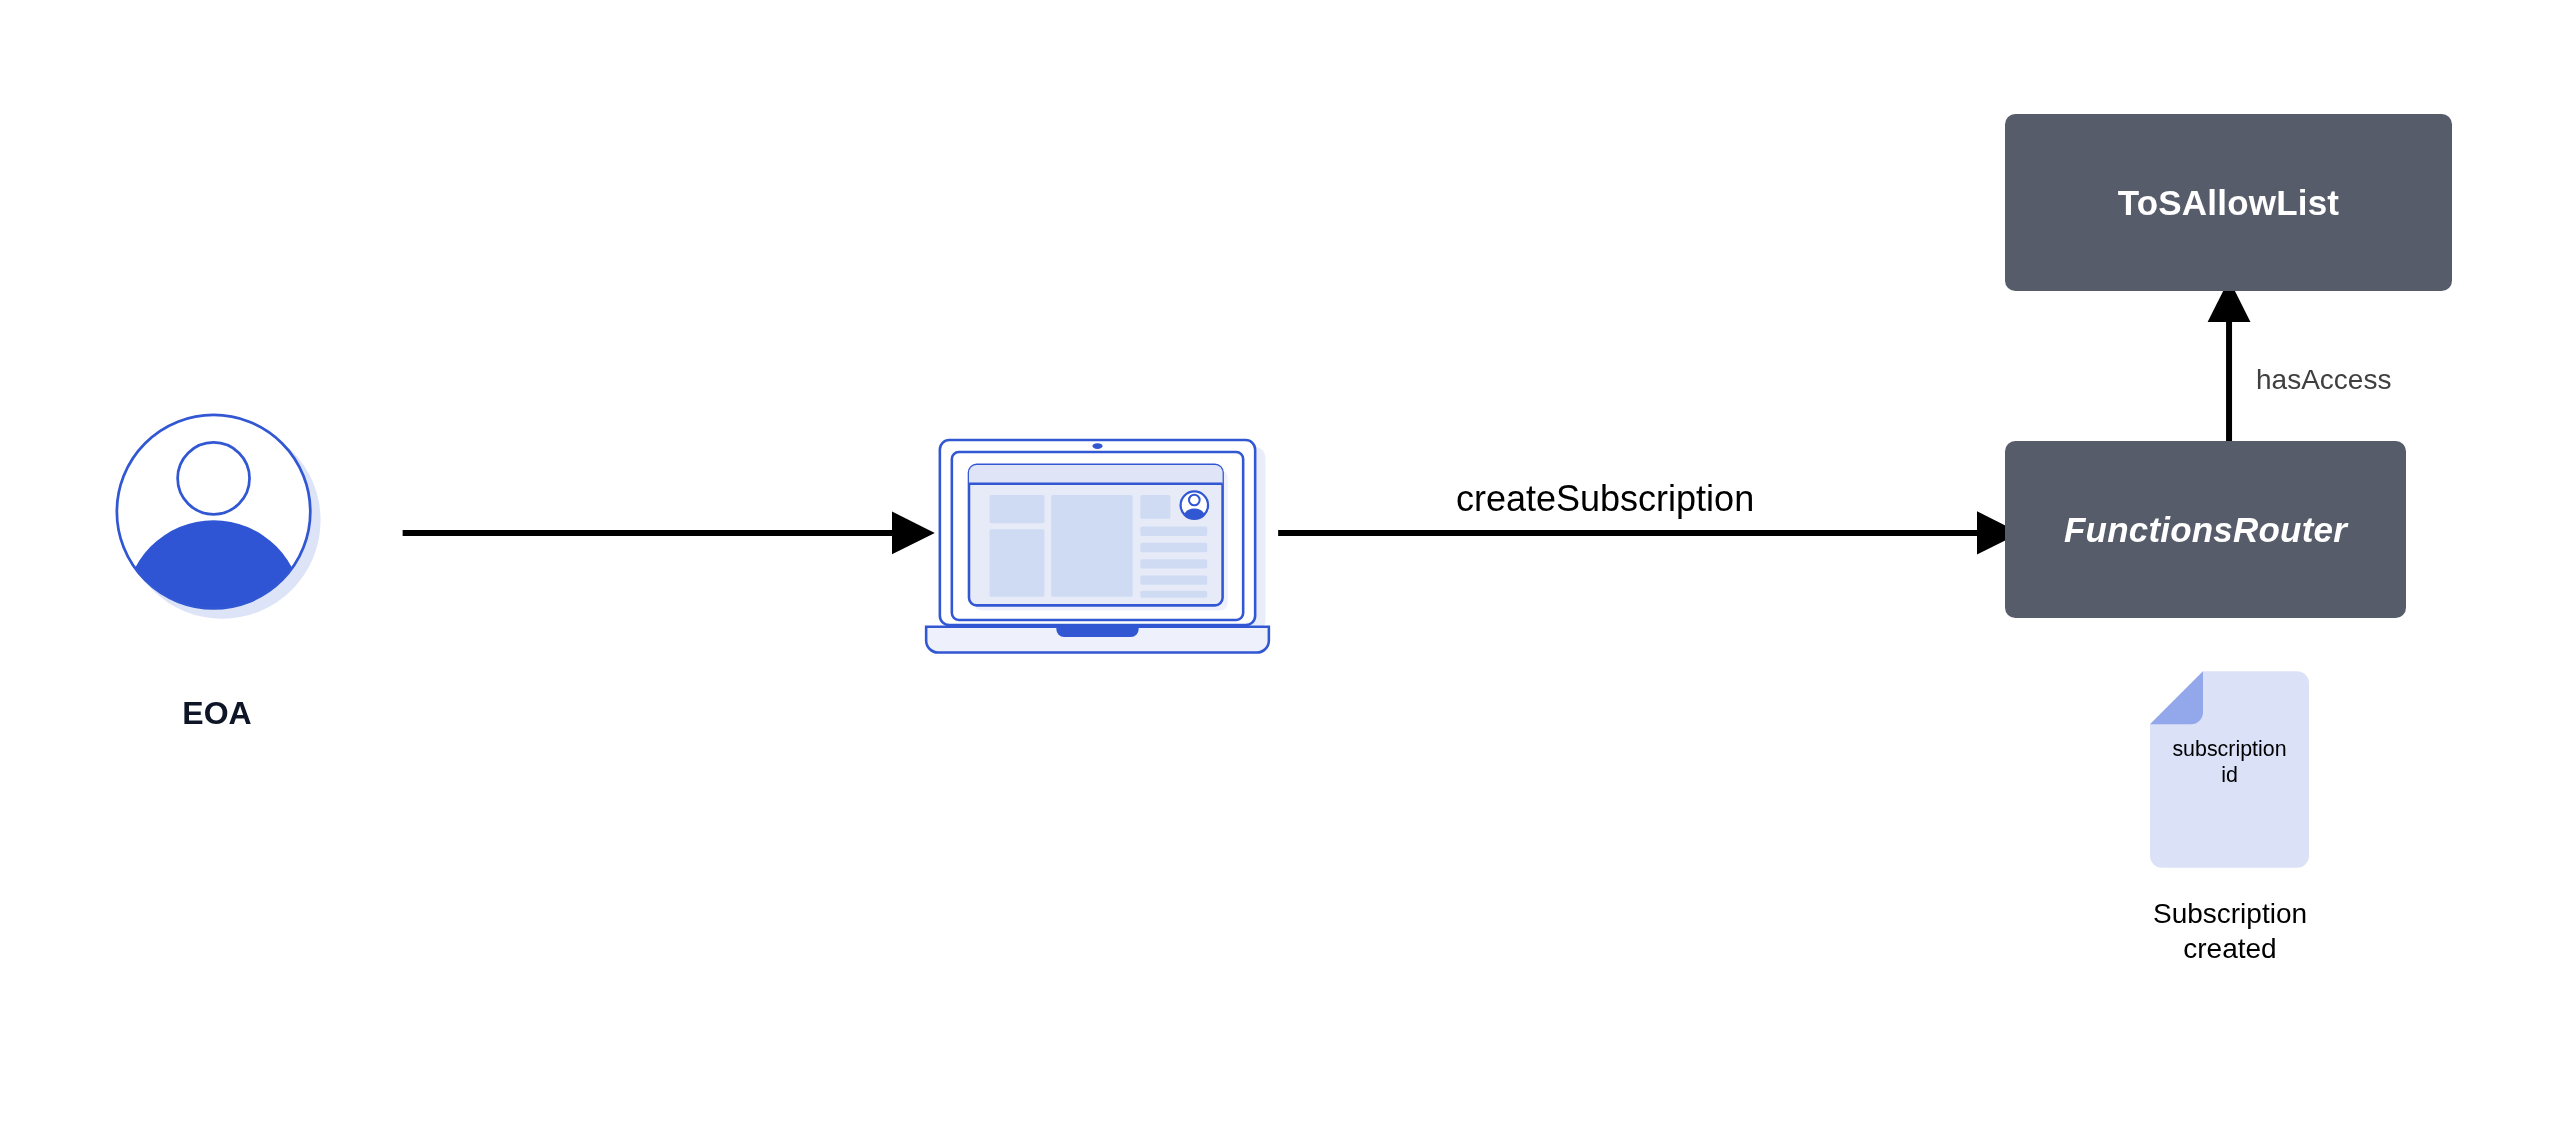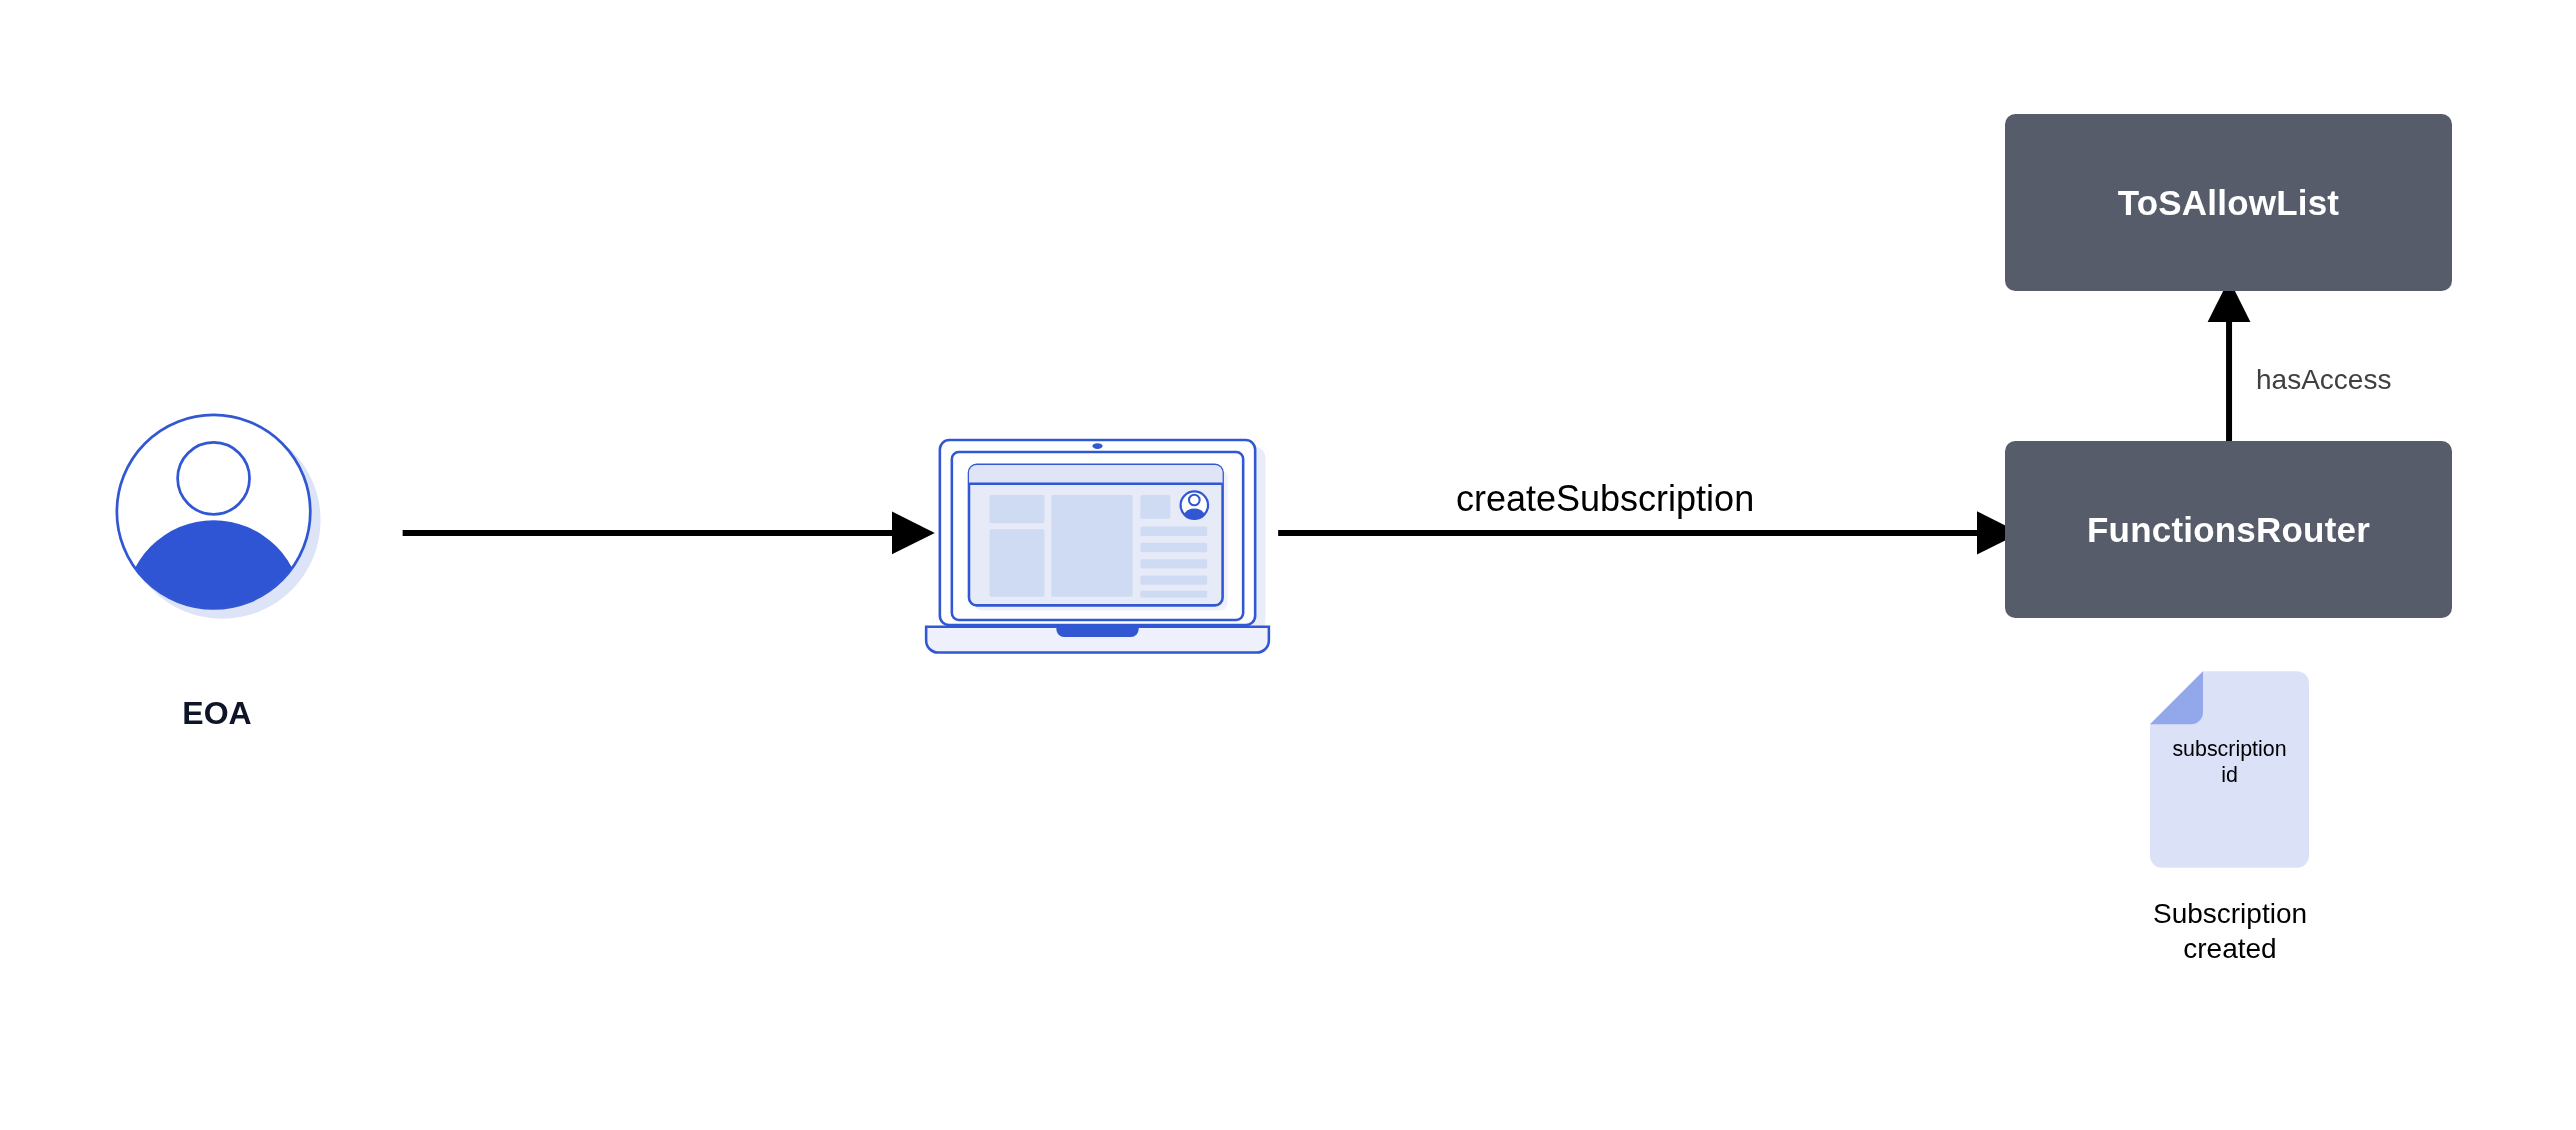--- a/index.html
+++ b/index.html
@@ -201,21 +201,21 @@
       <path d="M6 232 h400 a0 0 0 0 1 0 0 v16 a14 14 0 0 1 -14 14 h-372 a14 14 0 0 1 -14 -14 z" fill="#eef1fb" stroke="#3257d3" stroke-width="3"></path>
 
       <path d="M158 232 h96 a0 0 0 0 1 0 0 v3 a9 9 0 0 1 -9 9 h-78 a9 9 0 0 1 -9 -9 z" fill="#3257d3"></path>
     </svg>
   </div>
 
   <div class="svc-box" style="left:2005px; top:114px; width:447px; height:177px;">
     <span class="svc-box-label">ToSAllowList</span>
   </div>
 
-  <div class="svc-box" style="left:2005px; top:441px; width:447px; height:177px;">
+  <div class="svc-box" style="left:2005px; top:441px; width:401px; height:177px;font-style:italic;">
     <span class="svc-box-label">FunctionsRouter</span>
   </div>
 
   <div class="edge-label-mono" style="left:1456px; top:481px;">createSubscription</div>
 
   <div class="edge-label-sans" style="left:2256px; top:366px;">hasAccess</div>
 
   <div class="illus" style="left:2150px; top:671px; width:159px; height:197px;">
     <svg width="159" height="197" viewBox="0 0 186 230" xmlns="http://www.w3.org/2000/svg">
 

